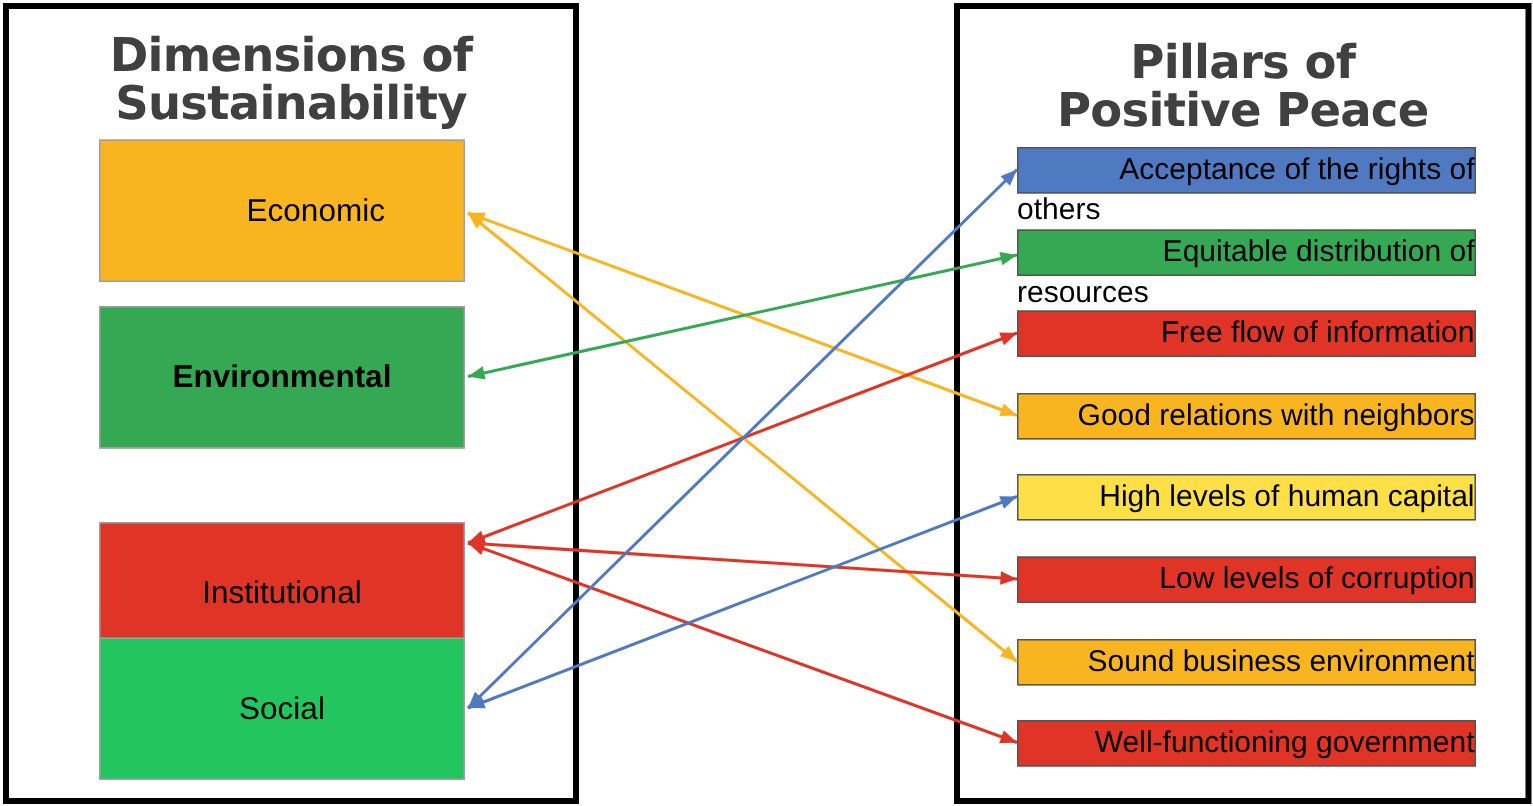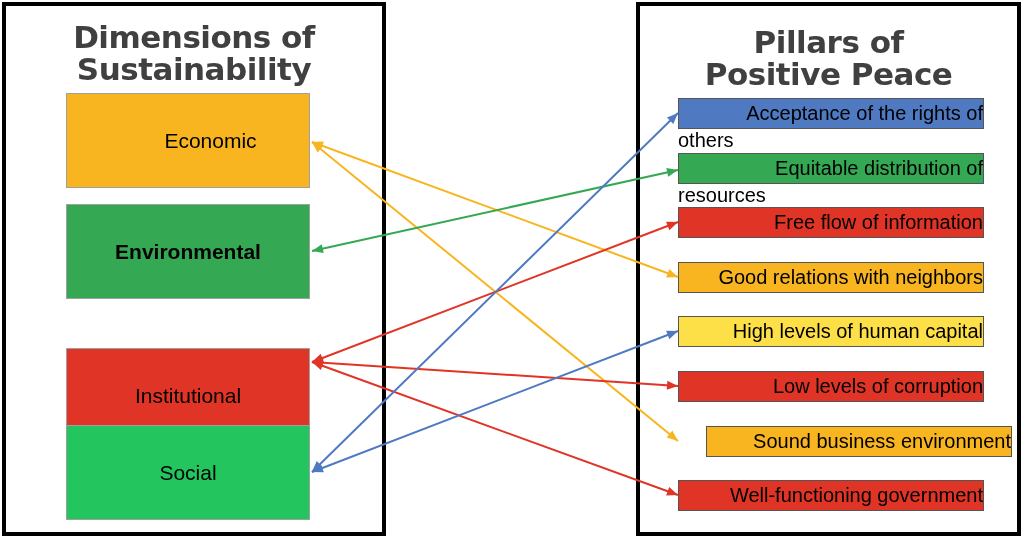--- a/index.html
+++ b/index.html
@@ -58,21 +58,21 @@
   </div>
 <div class="pillar" style="top: 262px; background: rgb(248, 181, 32);">
     <span>Good relations with neighbors</span>
   </div>
 <div class="pillar" style="top: 316px; background: #fde047;">
     <span>High levels of human capital</span>
   </div>
 <div class="pillar" style="top: 371px; background: rgb(224, 52, 38);">
     <span>Low levels of corruption</span>
   </div>
-<div class="pillar" style="top: 426px; background: rgb(248, 181, 32); margin-left: 28px;">
+<div class="pillar" style="top: 426px; background: rgb(248, 181, 32);">
     <span>Sound business environment</span>
   </div>
 <div class="pillar" style="top: 480px; background: rgb(224, 52, 38);">
     <span>Well-functioning government</span>
   </div>
 
 <svg id="arrows" xmlns="http://www.w3.org/2000/svg">
     <line x1="312" y1="142" x2="678" y2="277" stroke="#F8B520" stroke-width="2"></line>
     <polygon points="678,277 666.12239302469,277.41527405417077 669.2369484309708,268.9713682860319" fill="#F8B520"></polygon>
     <polygon points="312,142 323.87760697531,141.58472594582923 320.7630515690293,150.02863171396802" fill="#F8B520"></polygon>

